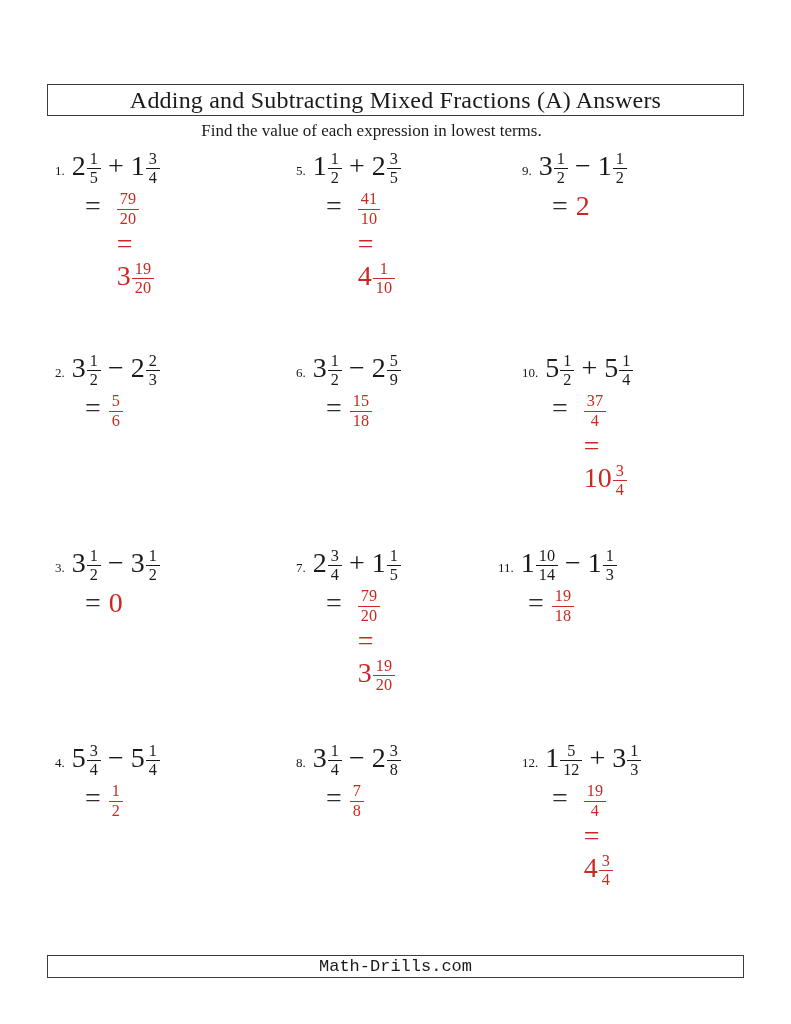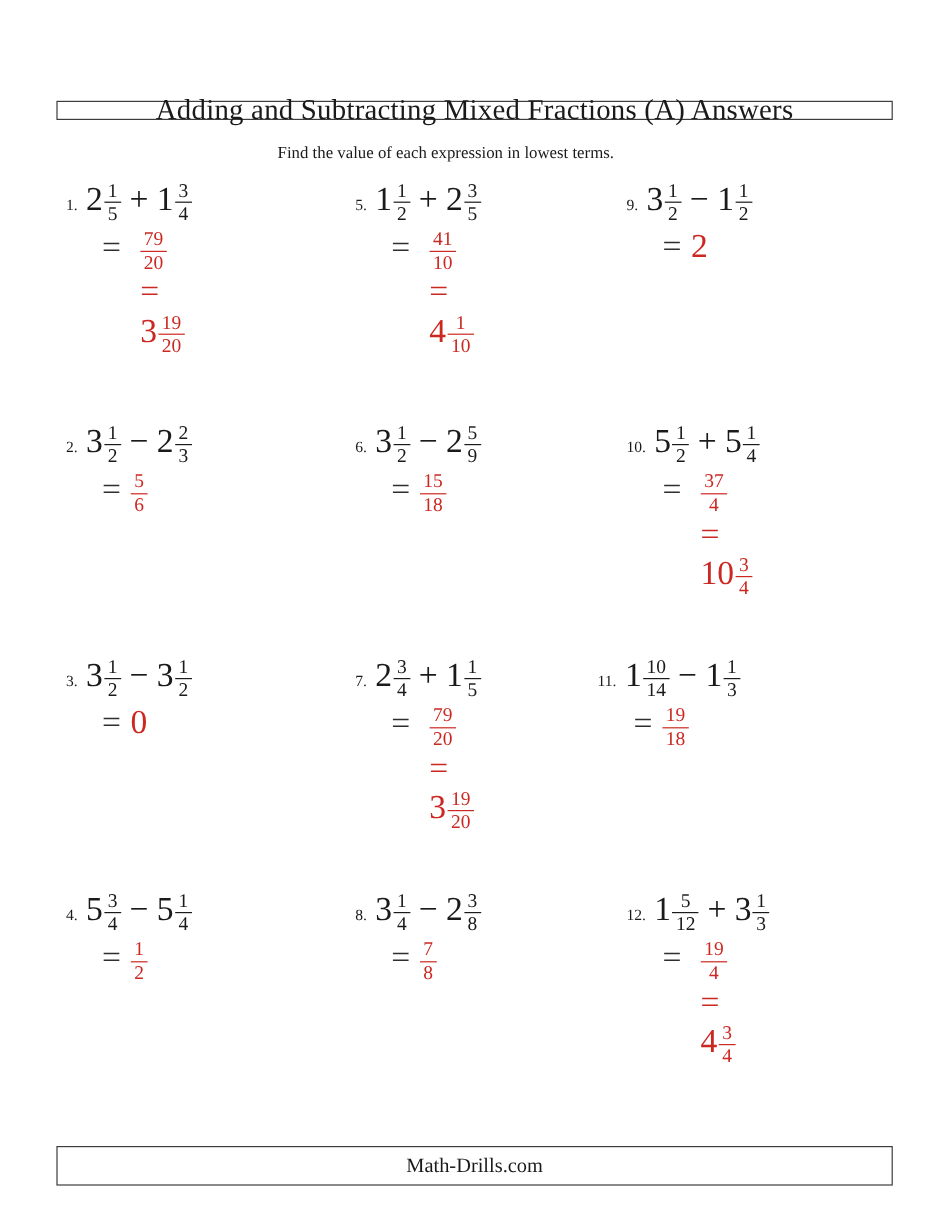--- a/index.html
+++ b/index.html
@@ -5,28 +5,28 @@
   * { margin:0; padding:0; box-sizing:border-box; }
   html,body { width:791px; height:1024px; }
   body {
     background:#ffffff;
     font-family:"Liberation Serif","DejaVu Serif",serif;
     color:var(--ink,#1a1a1a);
   }
   .page { position:relative; width:791px; height:1024px; background:#fff; overflow:hidden; }
 
   .title-box {
-    position:absolute; left:47px; top:84px; width:697px; height:16px;
+    position:absolute; left:47px; top:84px; width:697px; height:32px;
     border:1px solid #3c3c3c;
     display:flex; align-items:center; justify-content:center;
     font-size:24px; letter-spacing:0.2px; white-space:nowrap;
   }
   .instructions {
     position:absolute; left:0; top:121px; width:701px;
-    text-align:center; font-size:14px;padding-left:42px;
+    text-align:center; font-size:17px;padding-left:42px;
   }
 
   .problems { position:absolute; left:0; top:0; width:791px; height:1024px; }
   .problem { position:absolute; white-space:nowrap; }
 
   .expr-line { display:flex; align-items:baseline; font-size:28px; line-height:1.15; }
   .pnum { font-size:13px; margin-right:7px; color:#1a1a1a; }
 
   .op { margin:0 7px; }
   .term { white-space:nowrap; }
@@ -43,24 +43,25 @@
   .ans-line {
     display:flex; align-items:baseline;
     font-size:28px; line-height:1.15;
     margin-left:30px; margin-top:3px;
   }
   .eq-black { color:#2e2e2e; margin-right:8px; }
   .ans { color:var(--red,#cc2822); display:inline-flex; align-items:baseline;flex-direction:column; }
   .ans .op { margin:0 8px; }
 
   .footer-box {
-    position:absolute; left:47px; top:955px; width:697px; height:33px;
+    position:absolute; left:47px; top:955px; width:697px; height:23px;
     border:1px solid #3c3c3c;
     display:flex; align-items:center; justify-content:center;
     font-size:17px;
+    font-family:Liberation Mono, monospace;
   }
 </style>
 </head>
 <body>
 
 <div class="page">
   <div class="title-box">
     <span>Adding and Subtracting Mixed Fractions (A) Answers</span>
   </div>
   <div class="instructions">Find the value of each expression in lowest terms.</div>

